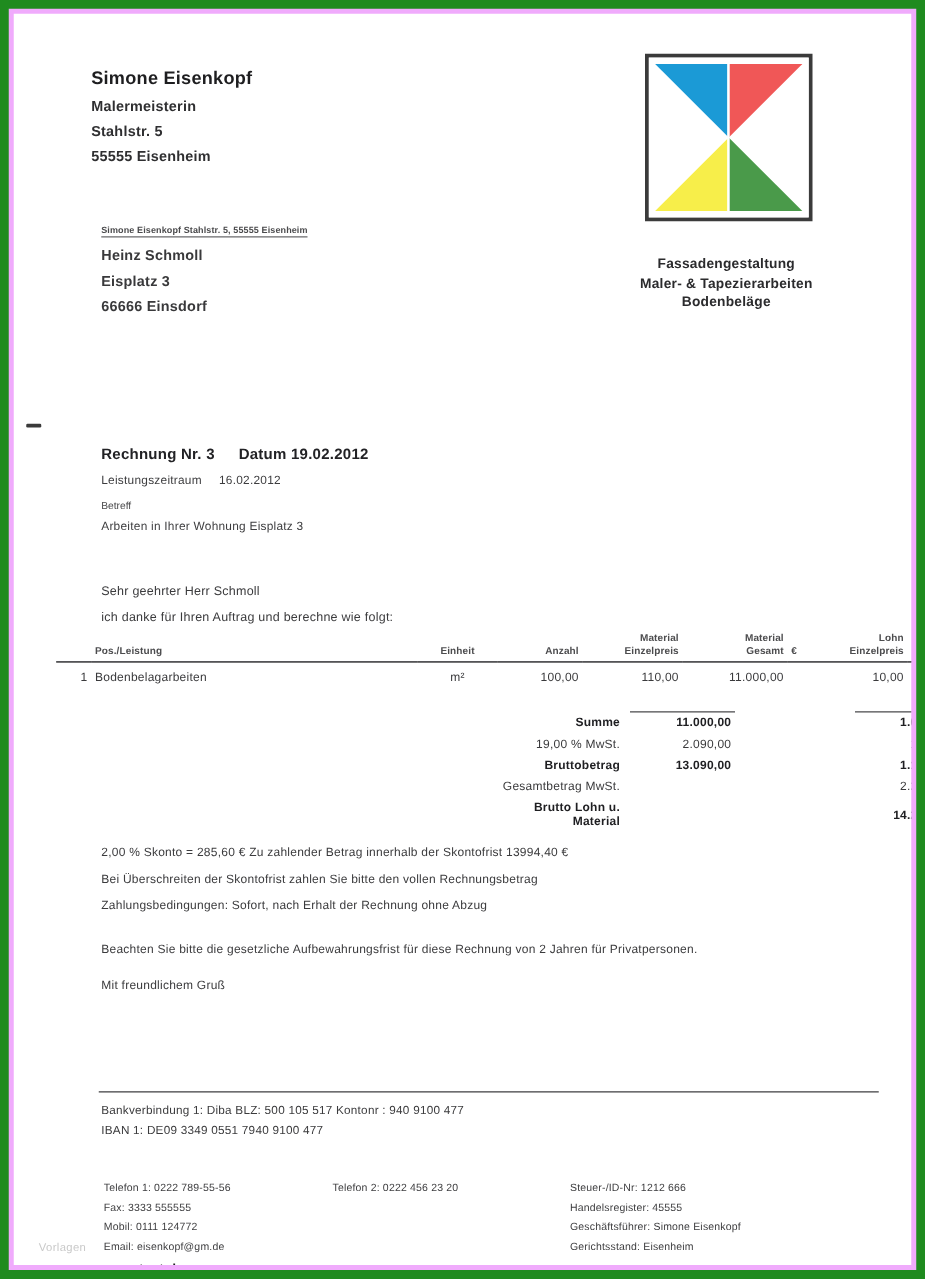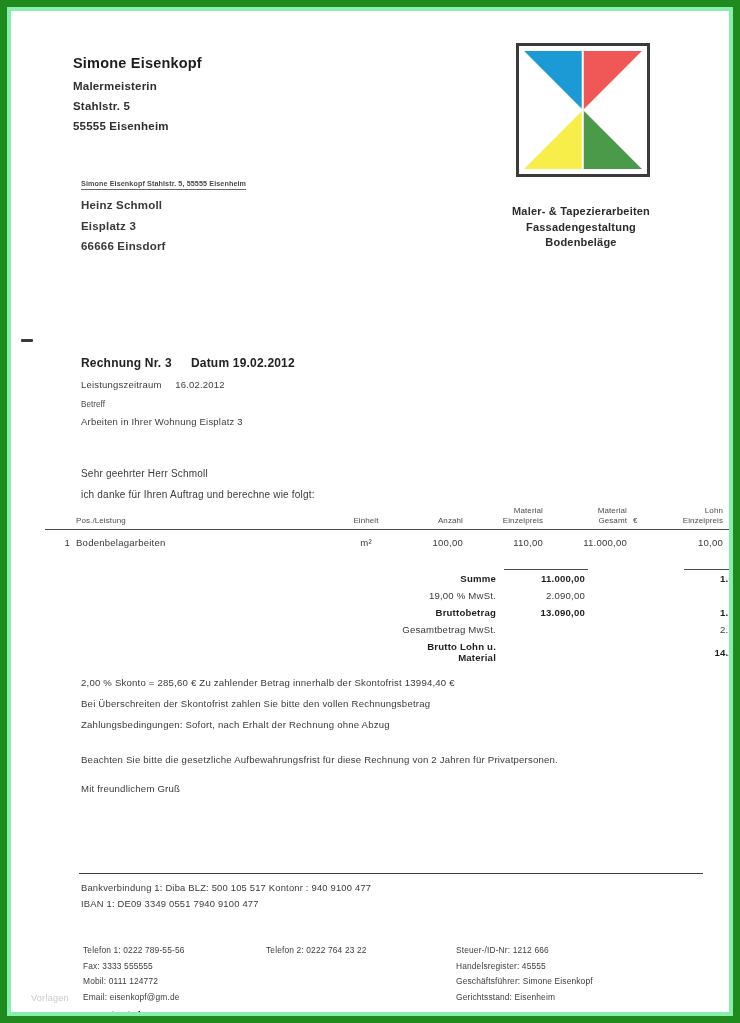--- a/index.html
+++ b/index.html
@@ -20,21 +20,21 @@
     height: 1023px;
     box-sizing: border-box;
     background: #1f8b1f;
     padding: 7px;
   }
   .frame-inner-gold {
     position: relative;
     width: 100%;
     height: 100%;
     box-sizing: border-box;
-    background: #86efac;
+    background: #f0abfc;
     padding: 4px;
   }
   .sheet {
     position: relative;
     width: 100%;
     height: 100%;
     box-sizing: border-box;
     background: #ffffff;
     overflow: hidden;
   }
@@ -192,21 +192,21 @@
     top: 495px;
     width: 672px;
   }
   table.tbl {
     width: 100%;
     border-collapse: collapse;
     table-layout: fixed;
   }
   table.tbl th {
     font-size: 8px;
-    font-weight: normal;
+    font-weight: bold;
     color: #4c4c4e;
     vertical-align: bottom;
     padding: 0 3px 3px 3px;
     letter-spacing: 0.1px;
     line-height: 10px;
   }
   table.tbl thead tr.hdr th { border-bottom: 1.2px solid #4a4a4c; }
   table.tbl td {
     font-size: 9.6px;
     color: #3a3a3c;
@@ -357,22 +357,22 @@
       <polygon points="4,4 96,4 50,50" fill="none"></polygon>
       <polygon points="4,4 50,4 50,50" fill="#1b9ad6"></polygon>
       <polygon points="50,4 96,4 50,50" fill="#f05757"></polygon>
       <polygon points="4,96 50,96 50,50" fill="#f7ee4a"></polygon>
       <polygon points="50,96 96,96 50,50" fill="#4a9a4a"></polygon>
       <rect x="49" y="4" width="1.6" height="92" fill="#ffffff"></rect>
     </svg>
   </div>
 
   <div class="tagline">
+    <div>Fassadengestaltung</div>
     <div>Maler- &amp; Tapezierarbeiten</div>
-    <div>Fassadengestaltung</div>
     <div>Bodenbeläge</div>
   </div>
 
   <div class="return-line">Simone Eisenkopf Stahlstr. 5, 55555 Eisenheim</div>
   <div class="recipient">
     <div class="line">Heinz Schmoll</div>
     <div class="line">Eisplatz 3</div>
     <div class="line">66666 Einsdorf</div>
   </div>
 
@@ -511,21 +511,21 @@
 
   <div class="foot-col-a">
     <div>Telefon 1: 0222 789-55-56</div>
     <div>Fax: 3333 555555</div>
     <div>Mobil: 0111 124772</div>
     <div>Email: eisenkopf@gm.de</div>
     <div class="web">www.test.de</div>
   </div>
 
   <div class="foot-col-b">
-    <div>Telefon 2: 0222 764 23 22</div>
+    <div>Telefon 2: 0222 456 23 20</div>
   </div>
 
   <div class="foot-col-c">
     <div>Steuer-/ID-Nr: 1212 666</div>
     <div>Handelsregister: 45555</div>
     <div>Geschäftsführer: Simone Eisenkopf</div>
     <div>Gerichtsstand: Eisenheim</div>
   </div>
 
   <div class="watermark">Vorlagen</div>

